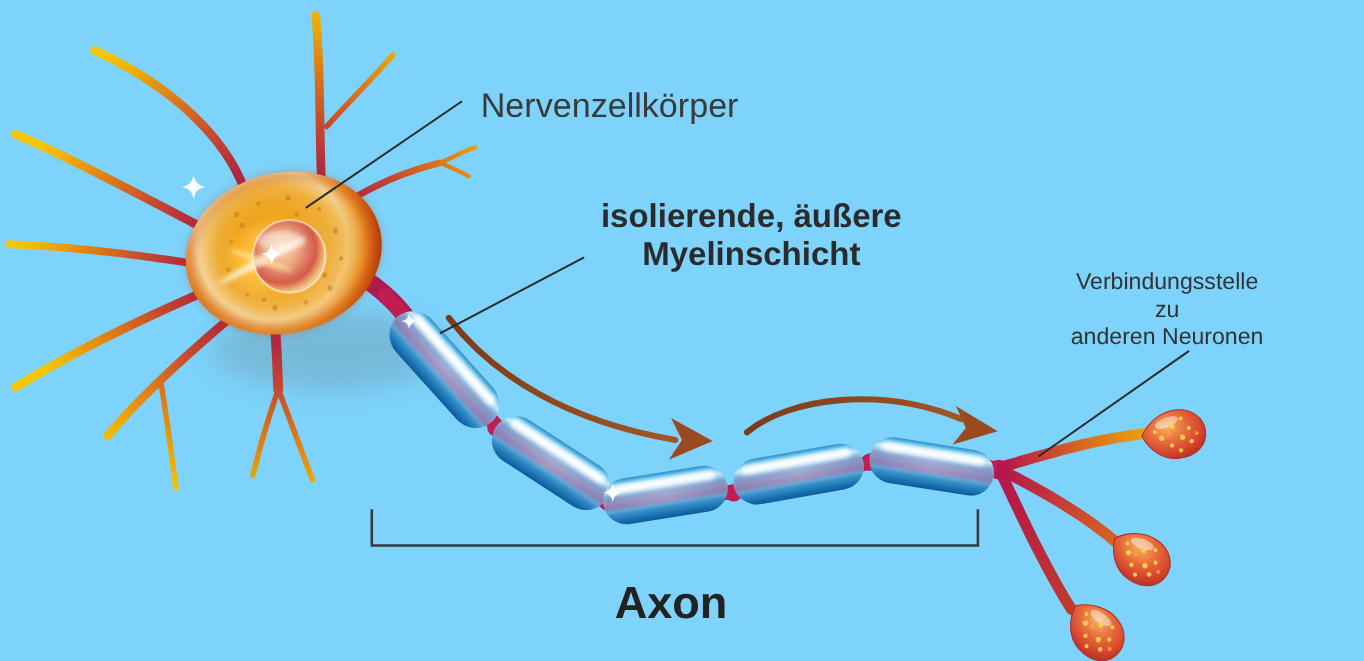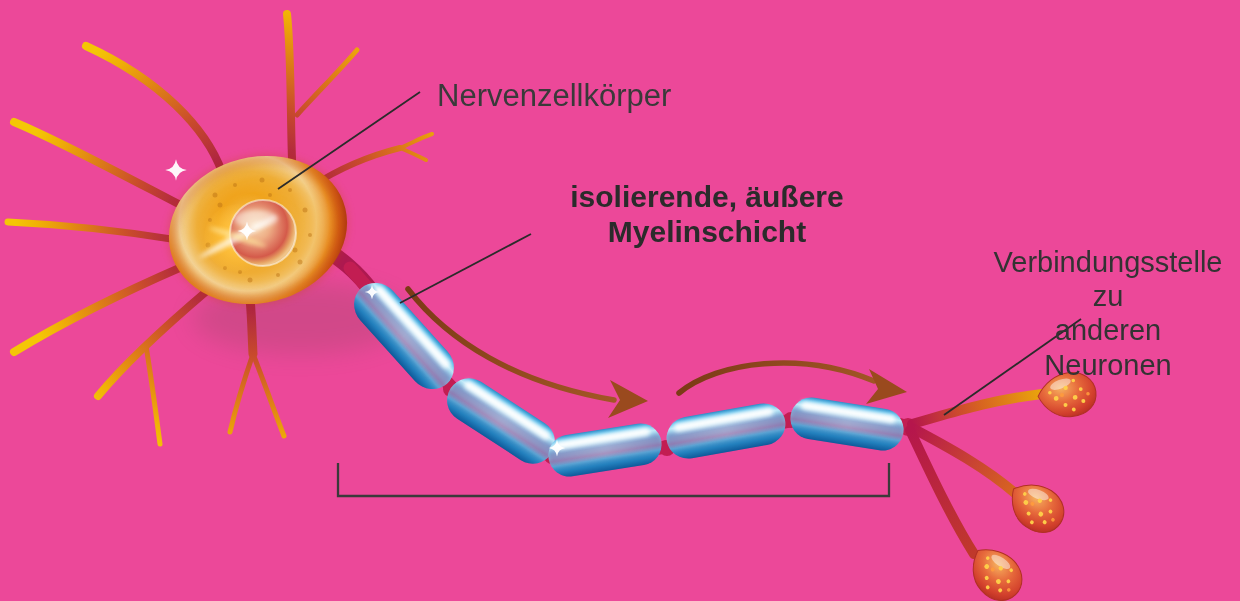--- a/index.html
+++ b/index.html
@@ -1,29 +1,29 @@
 <!DOCTYPE html>
 <html><head>
 <meta charset="utf-8">
 <style>
   html,body{margin:0;padding:0;background:#ffffff;}
   .stage{
-    position:relative;width:1240px;height:601px;background:#ec4899;overflow:hidden;
+    position:relative;width:1240px;height:601px;background:#7dd3fc;overflow:hidden;
     font-family:"Liberation Sans",sans-serif;
   }
   .stage svg{position:absolute;left:0;top:0;}
   .label{
     position:absolute;color:#2d2d2d;white-space:pre-line;line-height:1.18;
     font-family:"Liberation Sans",sans-serif;
   }
   .label.centered{transform:translateX(-50%);text-align:center;}
   .lbl-soma{left:437px;top:78px;font-size:31px;font-weight:400;color:#3a3a3a;}
-  .lbl-myelin{left:683px;top:179px;font-size:30px;font-weight:700;color:#2b2b2b;margin-left:24px;}
+  .lbl-myelin{left:683px;top:179px;font-size:30px;font-weight:700;color:#2b2b2b;}
   .lbl-term-title{left:1061px;top:197px;font-size:30px;font-weight:700;color:#2b2b2b;}
-  .lbl-term-sub{left:1108px;top:245px;font-size:29px;font-weight:400;color:#333333;}
+  .lbl-term-sub{left:1061px;top:245px;font-size:21px;font-weight:400;color:#333333;}
   .lbl-axon{left:610px;top:524px;font-size:41px;font-weight:700;color:#222222;}
 </style>
 </head>
 <body>
 
 <div class="stage">
 
 <svg width="1240" height="601" viewBox="0 0 1240 601">
   <defs>
     <filter id="b2" x="-40%" y="-40%" width="180%" height="180%">
@@ -258,14 +258,15 @@
   </g>
 
   <path d="M338,463 L338,496 L889,496 L889,463" fill="none" stroke="#3a3a3a" stroke-width="2.3"></path>
 </svg>
 
 <div class="label lbl-soma">Nervenzellkörper</div>
 <div class="label centered lbl-myelin">isolierende, äußere
 Myelinschicht</div>
 <div class="label centered lbl-term-sub">Verbindungsstelle zu
 anderen Neuronen</div>
+<div class="label centered lbl-axon">Axon</div>
 
 </div>
 
 </body></html>

